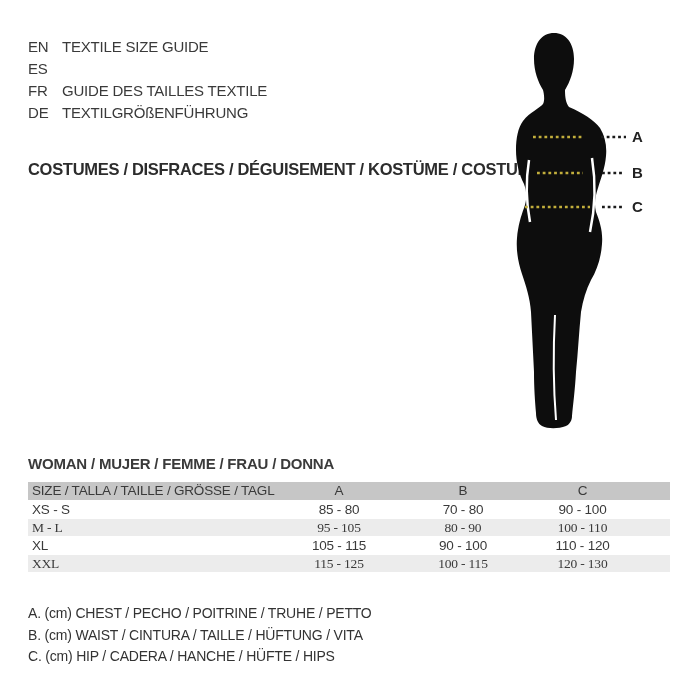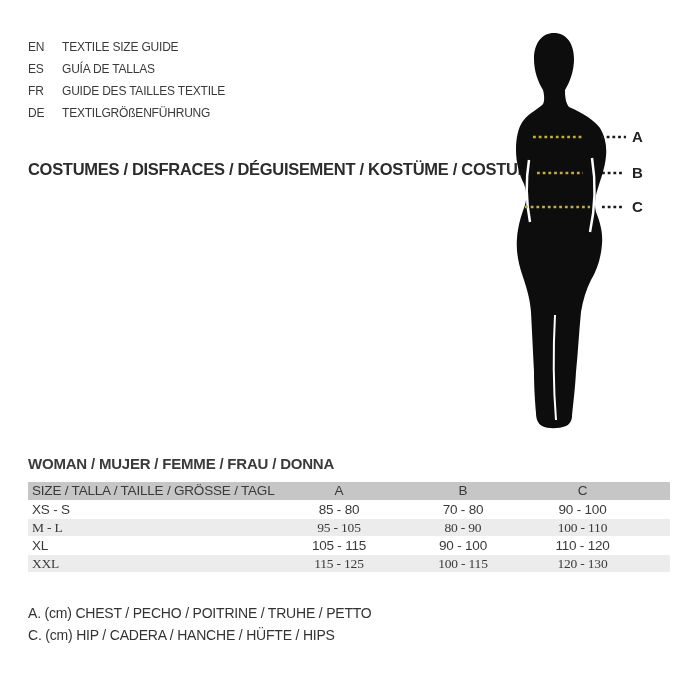--- a/index.html
+++ b/index.html
@@ -18,21 +18,21 @@
   
   .lang-list {
     position: absolute;
     left: 28px;
     top: 36px;
   }
   .lang-row {
     display: flex;
     height: 22px;
     line-height: 22px;
-    font-size: 12px;
+    font-size: 15px;
     color: #3a3a3a;
   }
   .lang-code { width: 34px; flex: 0 0 34px; }
   .lang-label { white-space: nowrap; }
 
   
   .category-title {
     position: absolute;
     left: 28px;
     top: 160px;
@@ -119,21 +119,20 @@
 
 <div class="page">
 
   <div class="lang-list">
     <div class="lang-row">
       <span class="lang-code">EN</span>
       <span class="lang-label">TEXTILE SIZE GUIDE</span>
     </div>
     <div class="lang-row">
       <span class="lang-code">ES</span>
-      <span class="lang-label">GUÍA DE TALLAS</span>
     </div>
     <div class="lang-row">
       <span class="lang-code">FR</span>
       <span class="lang-label">GUIDE DES TAILLES TEXTILE</span>
     </div>
     <div class="lang-row">
       <span class="lang-code">DE</span>
       <span class="lang-label">TEXTILGRÖßENFÜHRUNG</span>
     </div>
   </div>
@@ -234,16 +233,17 @@
         <td>115 - 125</td>
         <td>100 - 115</td>
         <td>120 - 130</td>
         <td></td>
       </tr>
     </tbody>
   </table>
 
   <div class="legend">
     <div class="legend-line">A. (cm) CHEST / PECHO / POITRINE / TRUHE / PETTO</div>
+    <div class="legend-line">B. (cm) WAIST / CINTURA / TAILLE / HÜFTUNG / VITA</div>
     <div class="legend-line">C. (cm) HIP / CADERA / HANCHE / HÜFTE / HIPS</div>
   </div>
 
 </div>
 
 </body></html>

